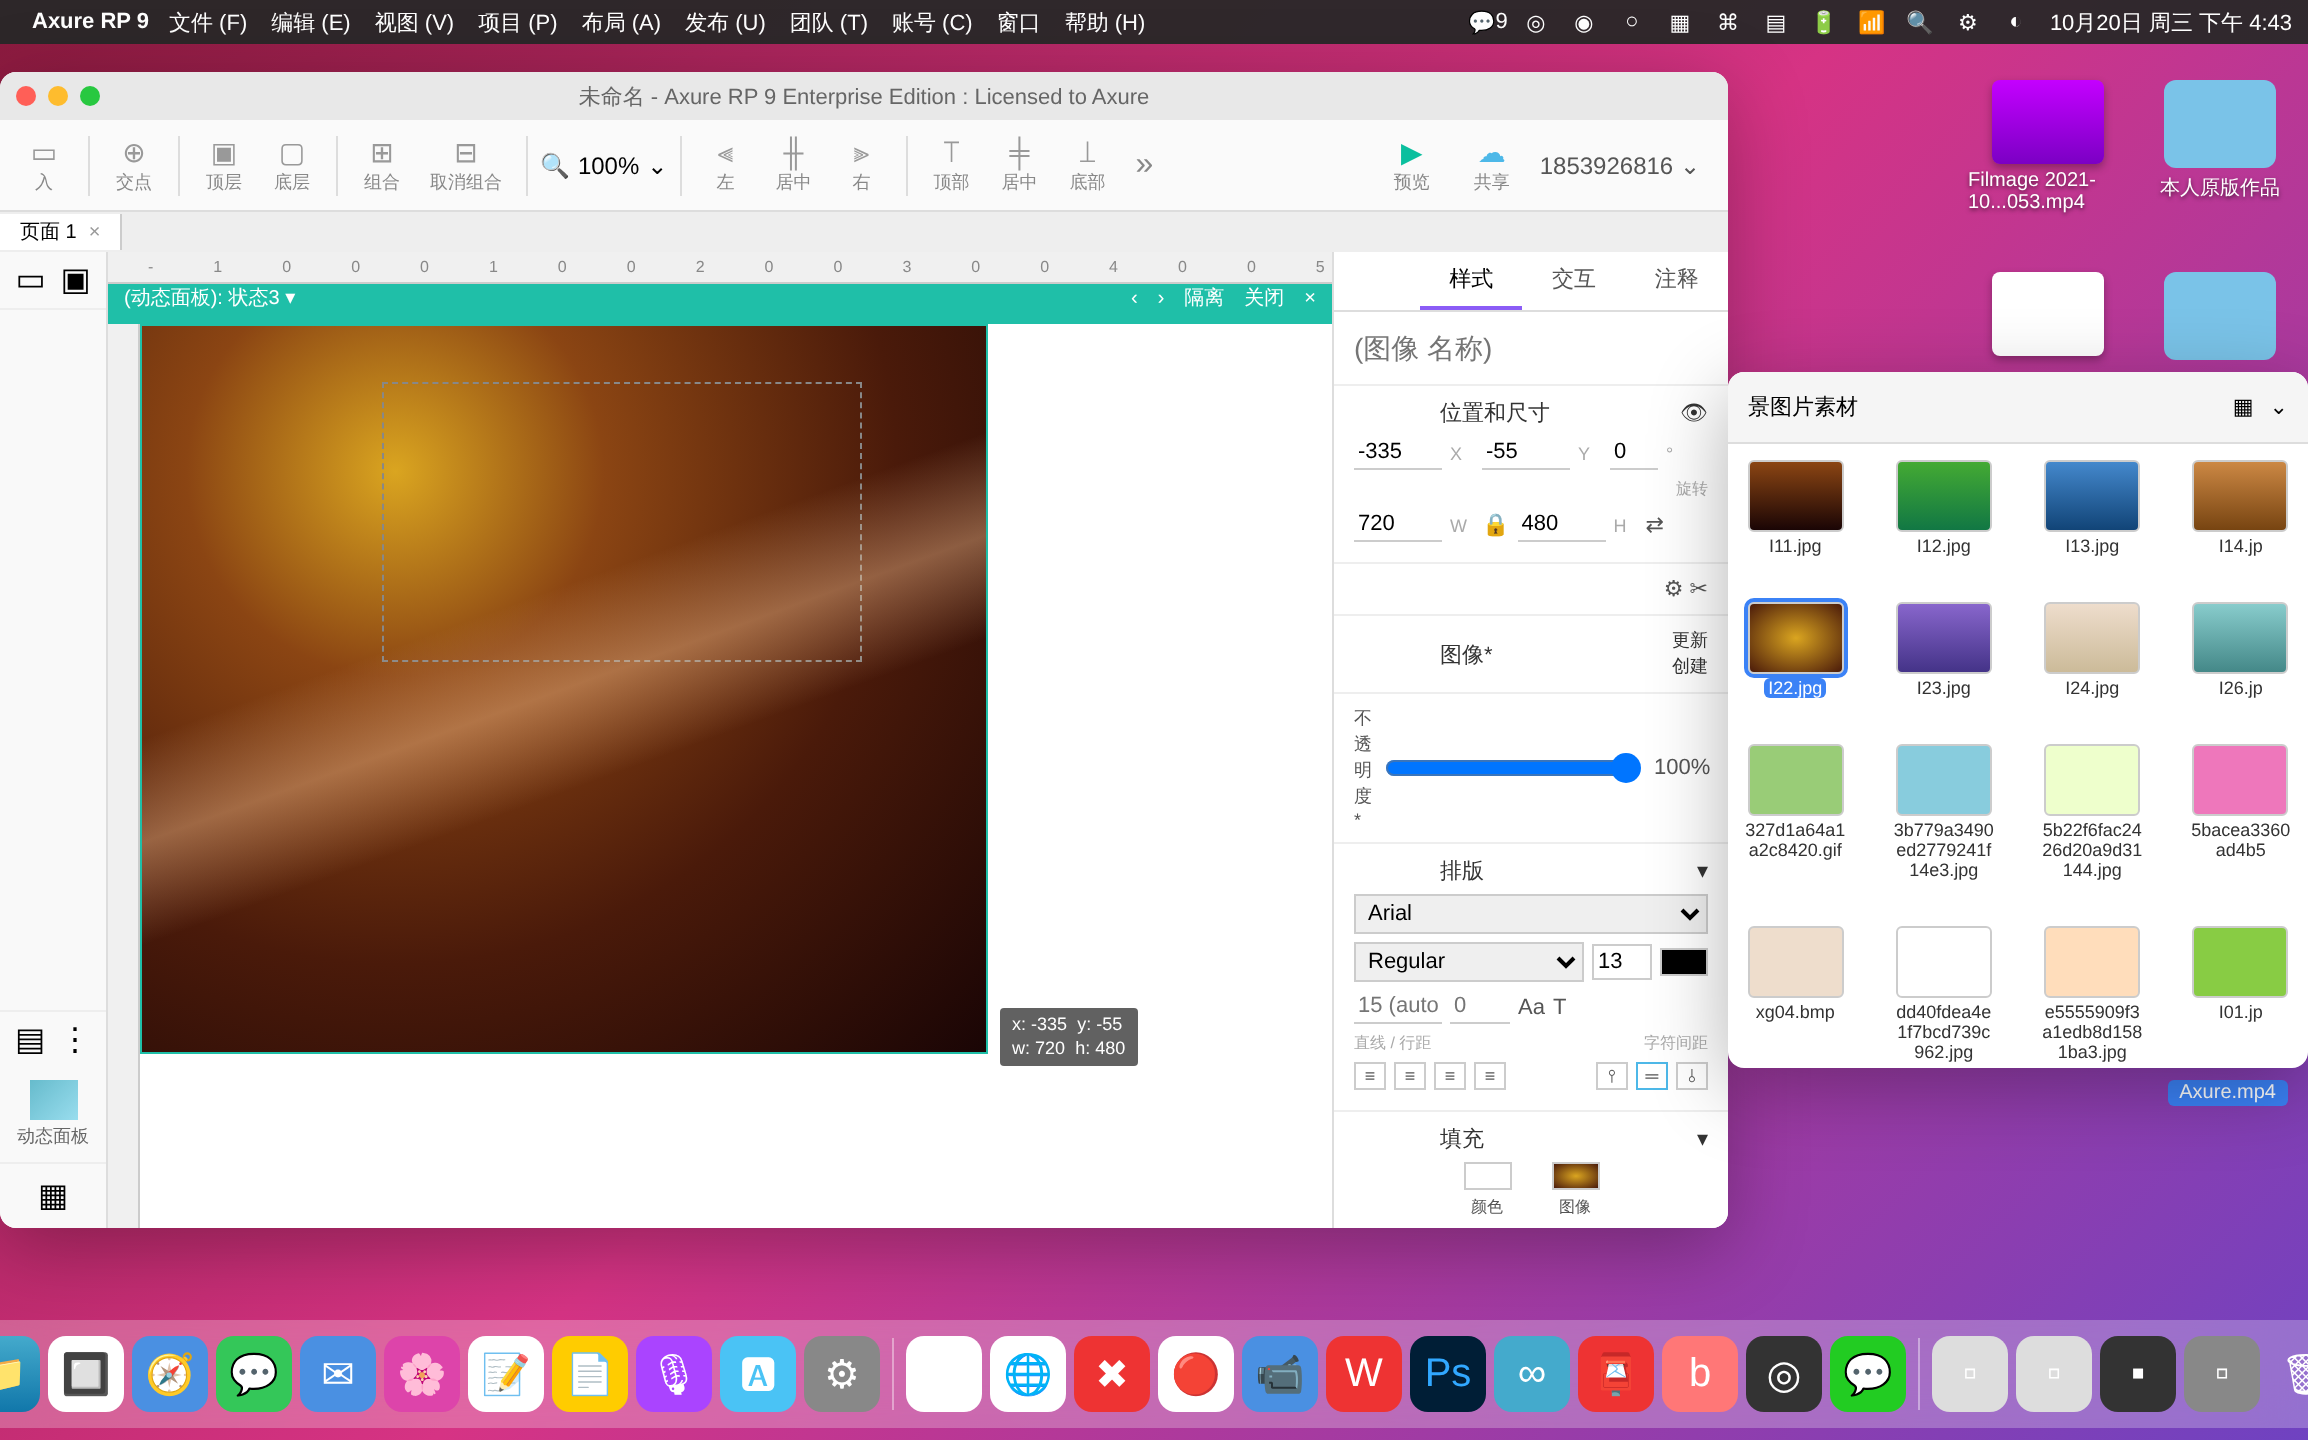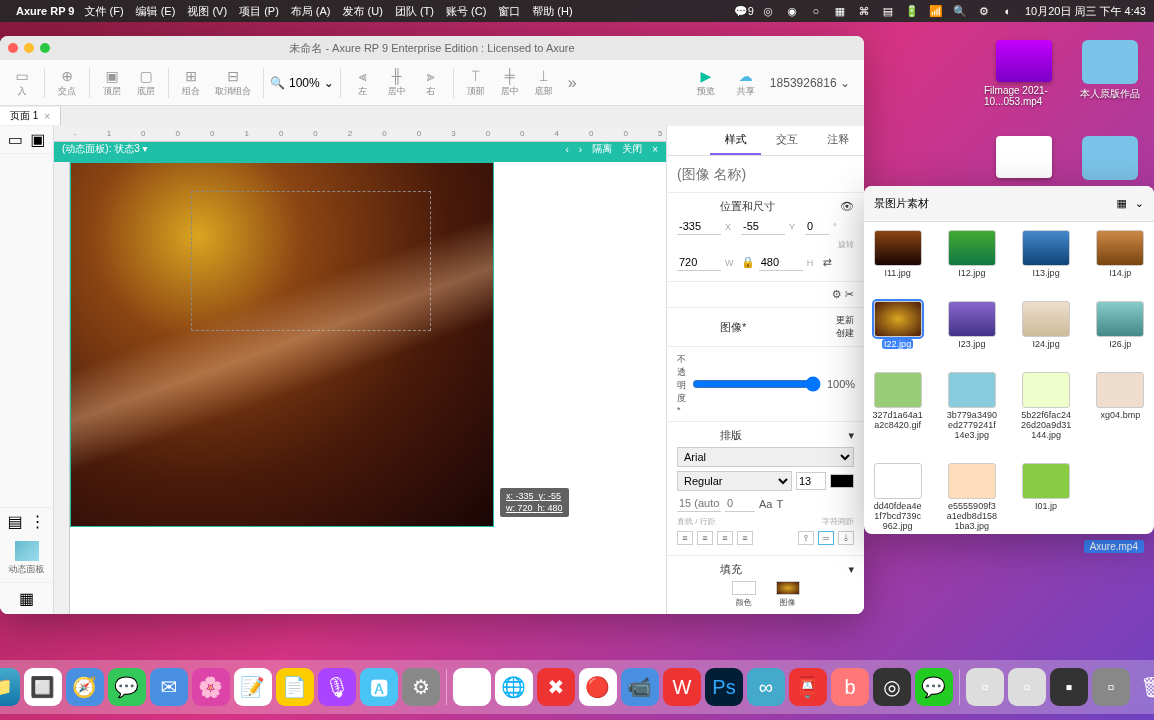--- a/index.html
+++ b/index.html
@@ -46,21 +46,21 @@
 
 .canvas-area { flex: 1; position: relative; background: #d4d4d4; overflow: hidden; }
 .ruler-h { height: 16px; background: #f0f0f0; border-bottom: 1px solid #ccc; font-size: 8px; color: #888; display: flex; align-items: center; padding-left: 20px; letter-spacing: 30px; }
 .panel-header { height: 20px; background: #1fbfa8; color: #fff; display: flex; align-items: flex-start; font-size: 10px; padding: 0 8px; justify-content: space-between; }
 .panel-header .controls { display: flex; gap: 10px; align-items: center; }
 .canvas { position: relative; background: #fff; margin-left: 16px; height: calc(100% - 36px); }
 .ruler-v { position: absolute; left: 0; top: 36px; width: 16px; height: calc(100% - 36px); background: #f0f0f0; border-right: 1px solid #ccc; }
 .image-el { position: absolute; left: 0; top: 0; width: 424px; height: 365px; background: radial-gradient(ellipse at 30% 20%, #daa520 0%, #8b4513 25%, #4a1a0a 60%, #1a0505 100%); border: 1px solid #1fbfa8; }
 .image-el::after { content:''; position:absolute; inset:0; background: linear-gradient(160deg, transparent 40%, rgba(255,200,150,0.4) 50%, transparent 60%); }
 .selection-dash { position: absolute; left: 120px; top: 28px; width: 240px; height: 140px; border: 1px dashed #888; }
-.coord-tip { position: absolute; left: 430px; top: 326px; background: rgba(80,80,80,0.9); color: #fff; font-size: 9px; padding: 3px 6px; border-radius: 2px; line-height: 1.3; text-decoration: underline; }
+.coord-tip { position: absolute; left: 430px; top: 342px; background: rgba(80,80,80,0.9); color: #fff; font-size: 9px; padding: 3px 6px; border-radius: 2px; line-height: 1.3; }
 
 
 .right-panel { width: 198px; background: #fff; border-left: 1px solid #ddd; display: flex; flex-direction: column; font-size: 11px; color: #555; overflow-y: auto; }
 .rp-tabs { display: flex; border-bottom: 1px solid #ddd; }
 .rp-tab { flex: 1; text-align: center; padding: 6px 0; font-size: 11px; }
 .rp-tab.active { border-bottom: 2px solid #8b5cf6; color: #000; margin-left: 43px; }
 .rp-section { padding: 6px 10px; border-bottom: 1px solid #eee; }
 .name-input { width: 100%; border: none; font-size: 14px; color: #aaa; padding: 4px 0; }
 .prop-row { display: flex; align-items: center; gap: 4px; margin: 4px 0; }
 .prop-row input { width: 44px; border: none; border-bottom: 1px solid #ccc; font-size: 11px; text-align: left; padding: 2px; }
@@ -443,20 +443,24 @@
         <div class="thumb" style="background:#9c7;"></div>
         <span class="fname">327d1a64a1a2c8420.gif</span>
       </div>
       <div class="finder-item">
         <div class="thumb" style="background:#8cd;"></div>
         <span class="fname">3b779a3490ed2779241f14e3.jpg</span>
       </div>
       <div class="finder-item">
         <div class="thumb" style="background:#efc;"></div>
         <span class="fname">5b22f6fac2426d20a9d31144.jpg</span>
+      </div>
+      <div class="finder-item">
+        <div class="thumb" style="background:#e7b;"></div>
+        <span class="fname">5bacea3360ad4b5</span>
       </div>
       <div class="finder-item">
         <div class="thumb" style="background:#edc;"></div>
         <span class="fname">xg04.bmp</span>
       </div>
       <div class="finder-item">
         <div class="thumb" style="background:#fff;"></div>
         <span class="fname">dd40fdea4e1f7bcd739c962.jpg</span>
       </div>
       <div class="finder-item">

